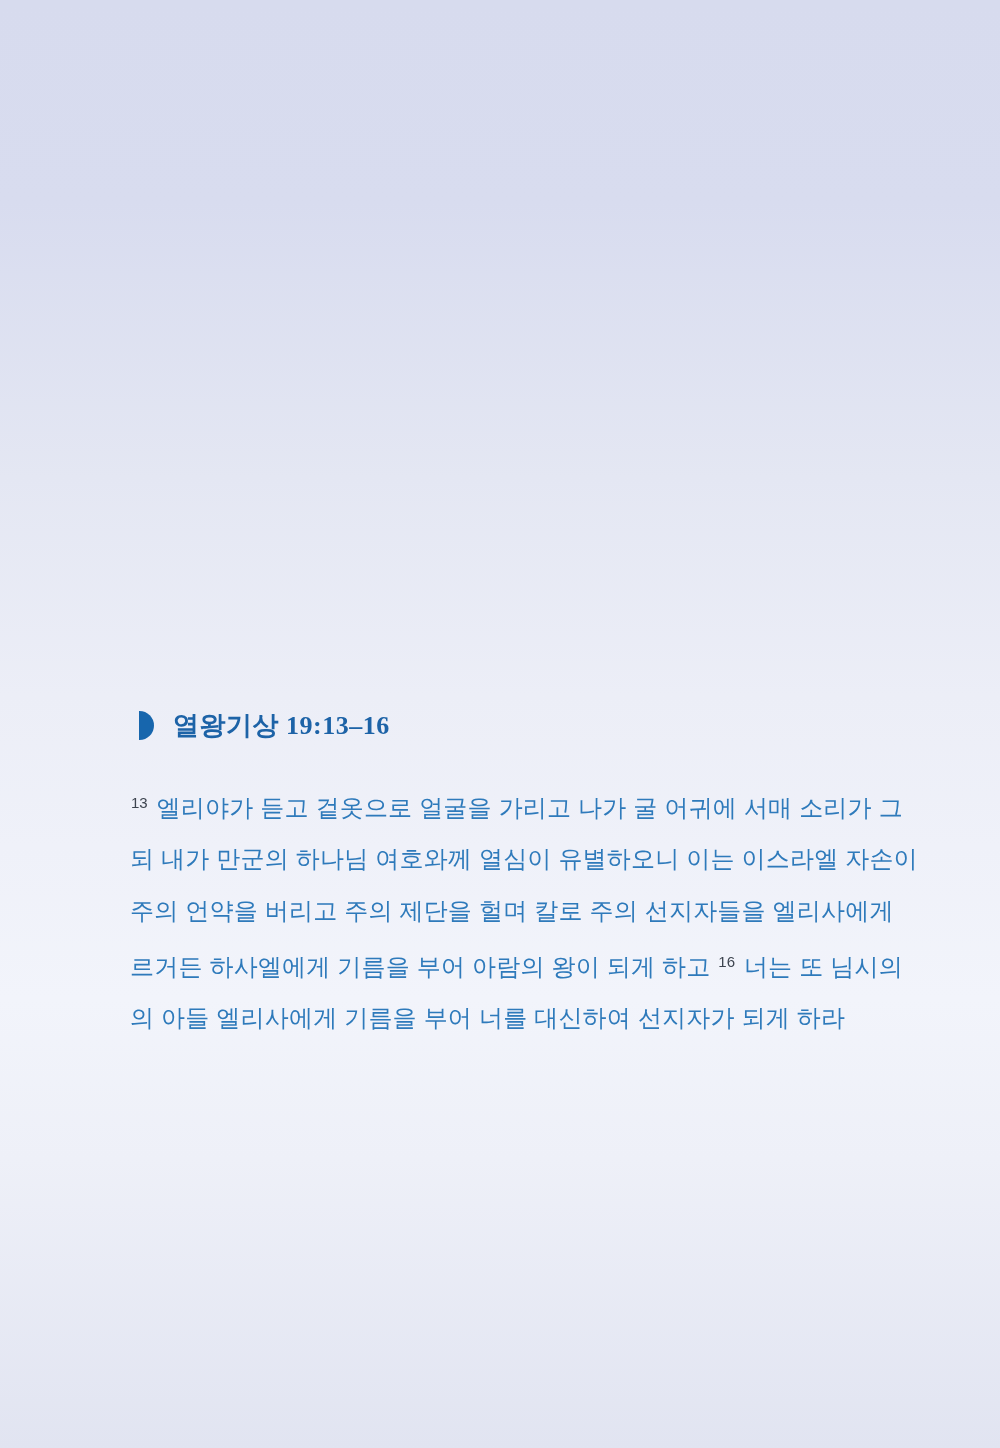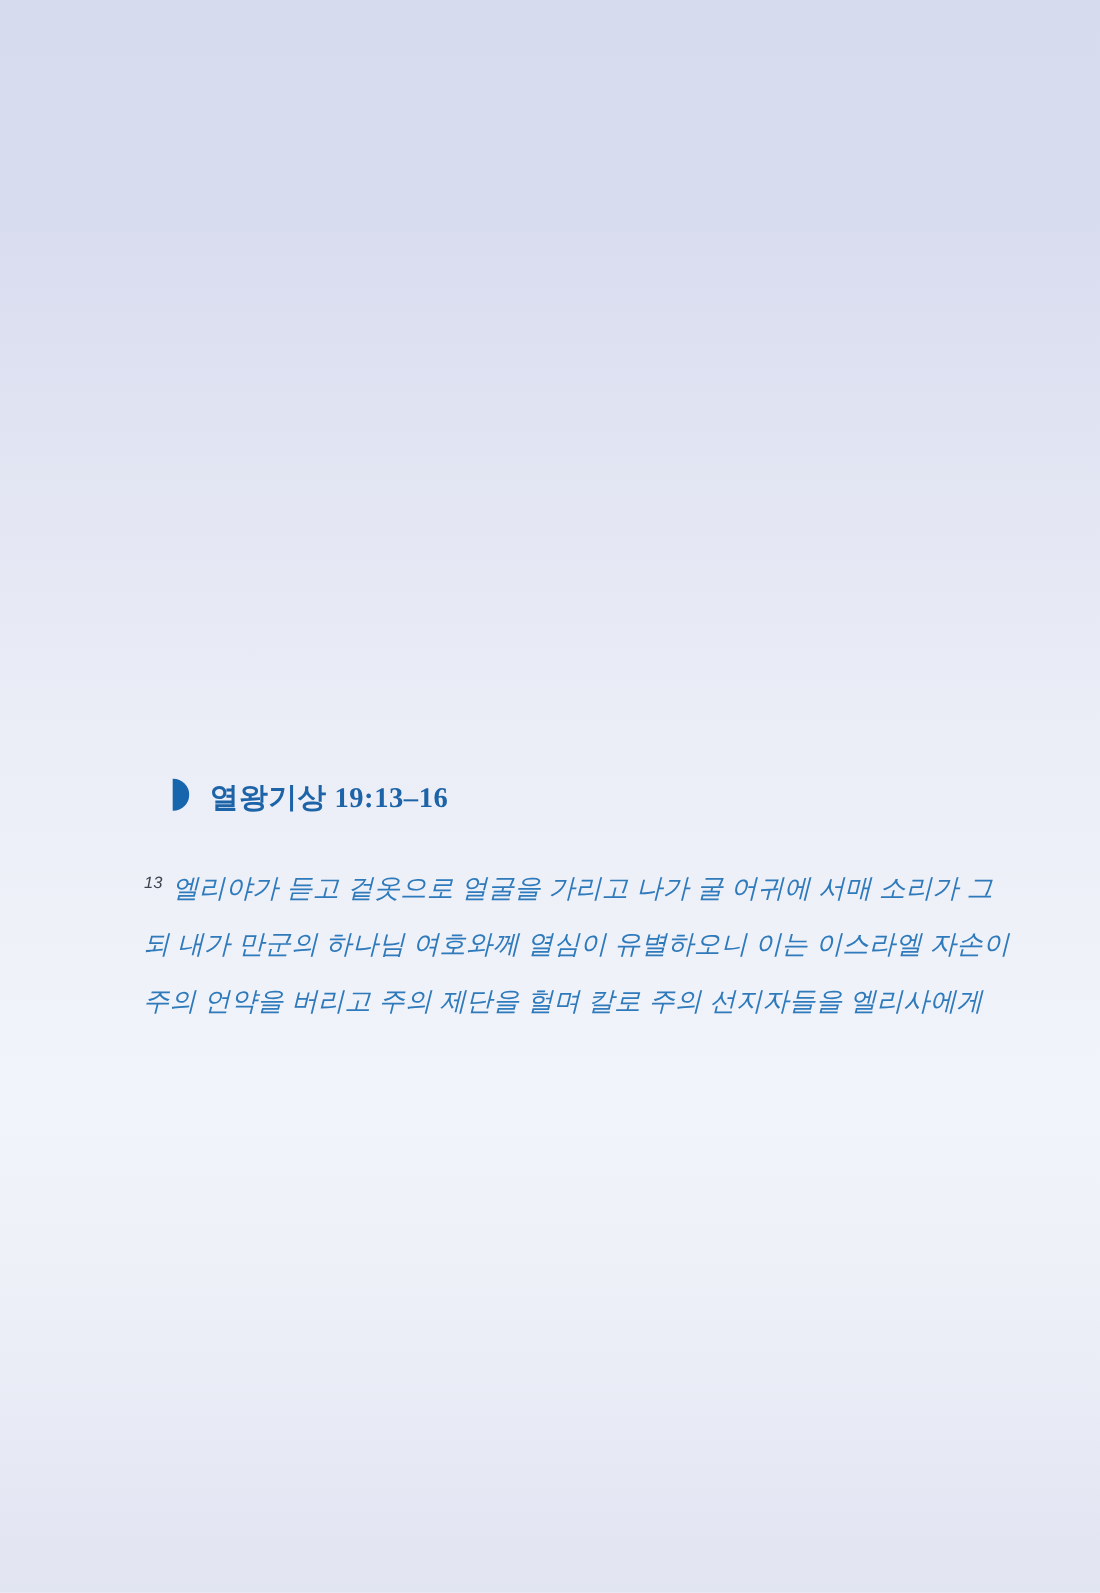--- a/index.html
+++ b/index.html
@@ -18,24 +18,24 @@
       #e4e7f3 33%,
       #eceef7 48%,
       #f2f4fb 69%,
       #eef0f8 80%,
       #e1e4f1 100%
     );
     font-family: "Liberation Sans", "DejaVu Sans", sans-serif;
   }
   .passage-header {
     position: absolute;
-    left: 157px;
+    left: 139px;
     top: 708px;
     display: flex;
-    align-items: flex-start;
+    align-items: center;
     height: 34px;
   }
   .marker {
     display: inline-block;
     width: 15px;
     height: 29px;
     background: #1766ad;
     border-radius: 0 15px 15px 0 / 0 15px 15px 0;
     margin-right: 19px;
     flex: 0 0 auto;
@@ -54,21 +54,20 @@
     left: 130px;
     top: 777px;
     width: 640px;
     font-size: 24px;
     color: #2e7abb;
     letter-spacing: 0.2px;
   }
   .passage-body .line {
     line-height: 51.3px;
     white-space: nowrap;
-    font-style: italic;
   }
   .verse-num {
     font-size: 15px;
     font-weight: 400;
     color: #3d444f;
     vertical-align: 8px;
     margin: 0 2px 0 1px;
     letter-spacing: 0;
   }
 </style>
@@ -79,15 +78,17 @@
 
   <div class="passage-header">
     <span class="marker"></span>
     <h1 class="passage-title">열왕기상 19:13–16</h1>
   </div>
 
   <div class="passage-body">
       <div class="line"><sup class="verse-num">13</sup><span> 엘리야가 듣고 겉옷으로 얼굴을 가리고 나가 굴 어귀에 서매 소리가 그</span></div>
       <div class="line"><span>되 내가 만군의 하나님 여호와께 열심이 유별하오니 이는 이스라엘 자손이</span></div>
       <div class="line"><span>주의 언약을 버리고 주의 제단을 헐며 칼로 주의 선지자들을 엘리사에게</span></div>
+      <div class="line"><span>르거든 하사엘에게 기름을 부어 아람의 왕이 되게 하고 </span><sup class="verse-num">16</sup><span> 너는 또 님시의</span></div>
+      <div class="line"><span>의 아들 엘리사에게 기름을 부어 너를 대신하여 선지자가 되게 하라</span></div>
     </div>
 
 </div>
 
 </body></html>

